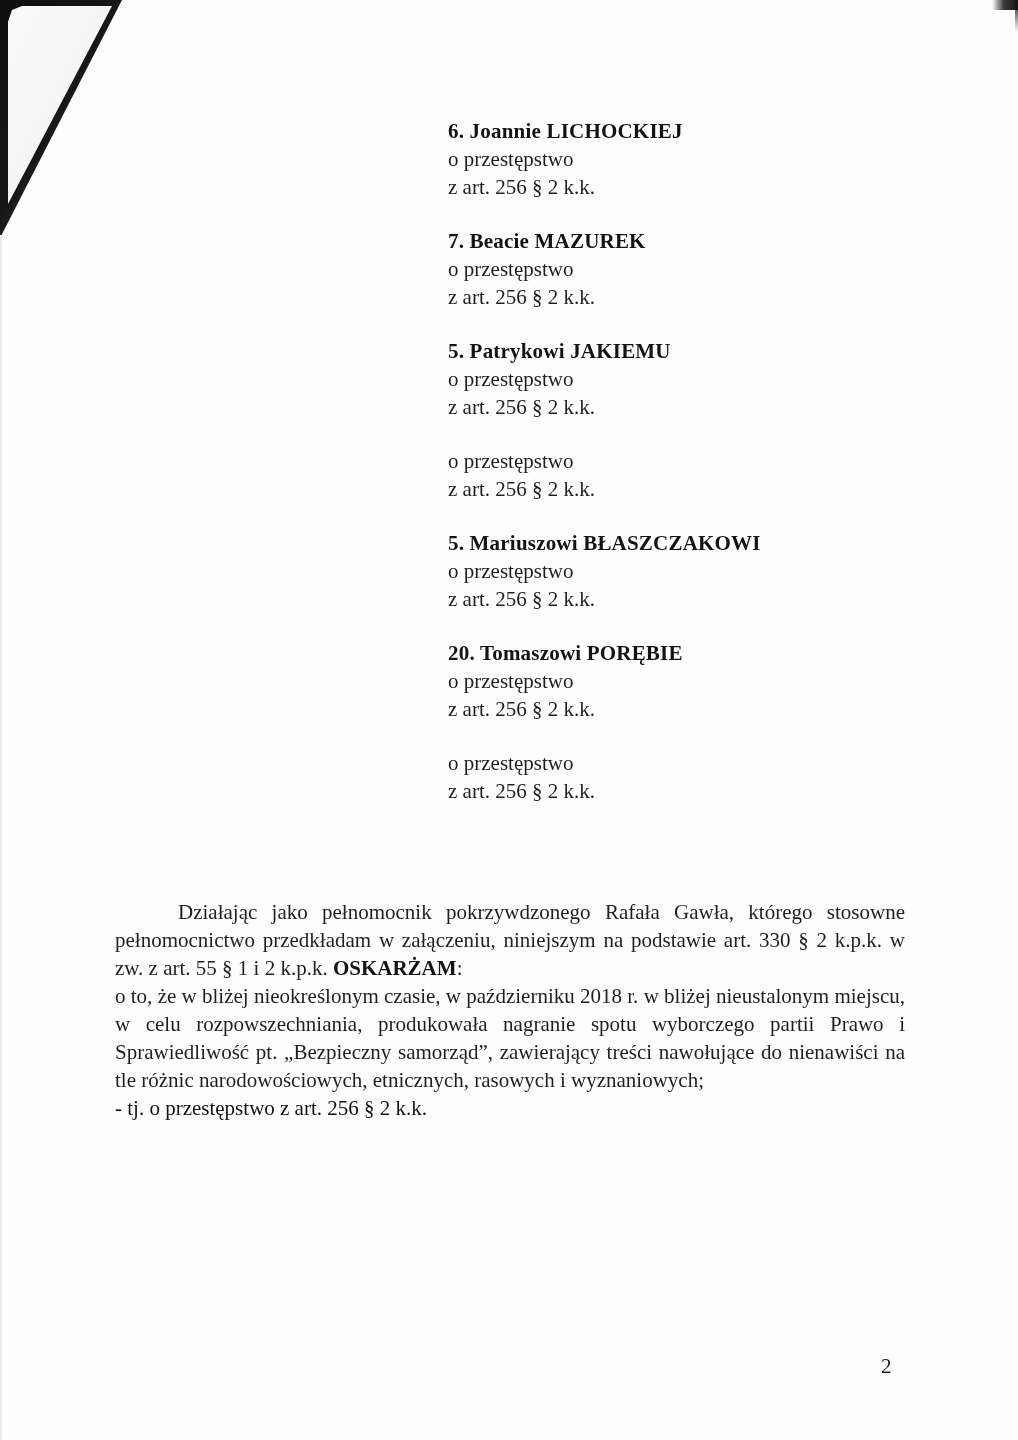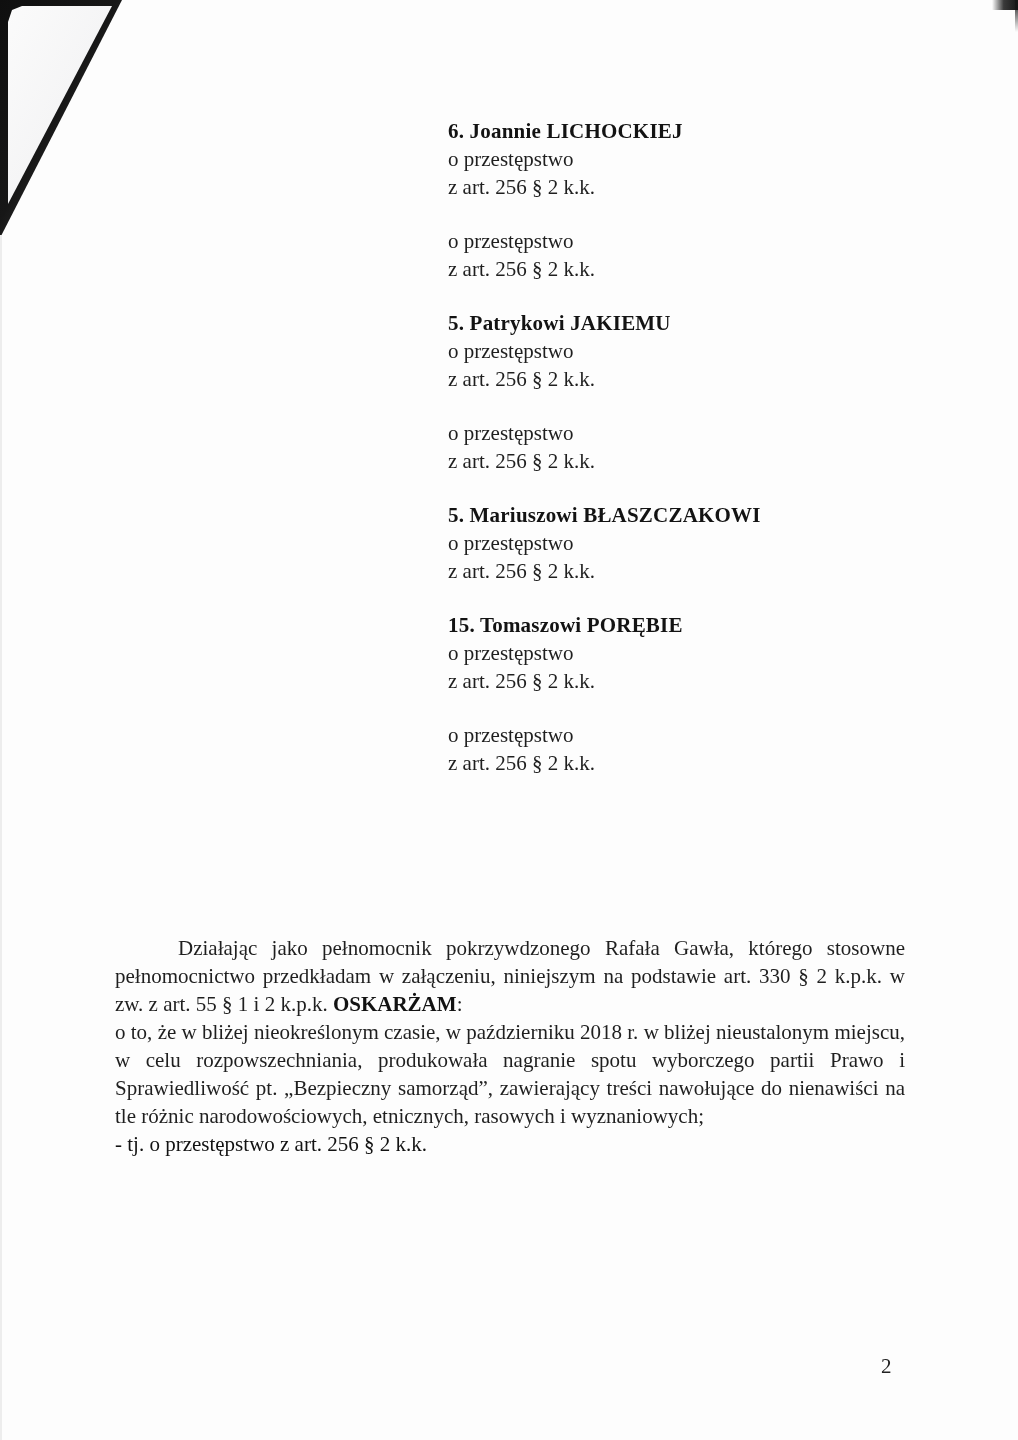--- a/index.html
+++ b/index.html
@@ -47,21 +47,21 @@
   .charges {
     position: absolute; left: 448px; top: 117px;
     font-size: 21px; line-height: 28px;
     white-space: nowrap;
   }
   .charge { margin-bottom: 26px; }
   .charge-name { font-weight: bold; color: #131313; letter-spacing: .2px; }
 
   
   .body-text {
-    position: absolute; left: 115px; top: 934px; width: 790px;
+    position: absolute; left: 115px; top: 898px; width: 790px;
     font-size: 21px; line-height: 28px;
   }
   .body-text p { margin: 0; }
   .intro { text-align: justify; text-indent: 63px; }
   .intro strong { color: #121212; }
   .accused-heading { font-weight: bold; color: #121212; margin-top: 21px; letter-spacing: .2px; }
   .accusation { text-align: justify; margin-top: 29px; }
   .qualification { font-weight: normal; color: #121212; margin-top: 20px; }
 
   .page-number {
@@ -82,39 +82,40 @@
   <div class="tr-sliver"></div>
   <div class="left-edge-line"></div>
 
   <div class="charges">
     <div class="charge">
       <div class="charge-name">6. Joannie LICHOCKIEJ</div>
       <div class="charge-line">o przestępstwo</div>
       <div class="charge-line">z art. 256 § 2 k.k.</div>
     </div>
     <div class="charge">
+      <div class="charge-name">7. Beacie MAZUREK</div>
       <div class="charge-line">o przestępstwo</div>
       <div class="charge-line">z art. 256 § 2 k.k.</div>
     </div>
     <div class="charge">
       <div class="charge-name">5. Patrykowi JAKIEMU</div>
       <div class="charge-line">o przestępstwo</div>
       <div class="charge-line">z art. 256 § 2 k.k.</div>
     </div>
     <div class="charge">
       <div class="charge-line">o przestępstwo</div>
       <div class="charge-line">z art. 256 § 2 k.k.</div>
     </div>
     <div class="charge">
       <div class="charge-name">5. Mariuszowi BŁASZCZAKOWI</div>
       <div class="charge-line">o przestępstwo</div>
       <div class="charge-line">z art. 256 § 2 k.k.</div>
     </div>
     <div class="charge">
-      <div class="charge-name">15. Tomaszowi PORĘBIE</div>
+      <div class="charge-name">20. Tomaszowi PORĘBIE</div>
       <div class="charge-line">o przestępstwo</div>
       <div class="charge-line">z art. 256 § 2 k.k.</div>
     </div>
     <div class="charge">
       <div class="charge-line">o przestępstwo</div>
       <div class="charge-line">z art. 256 § 2 k.k.</div>
     </div>
   </div>
 
   <div class="body-text">

